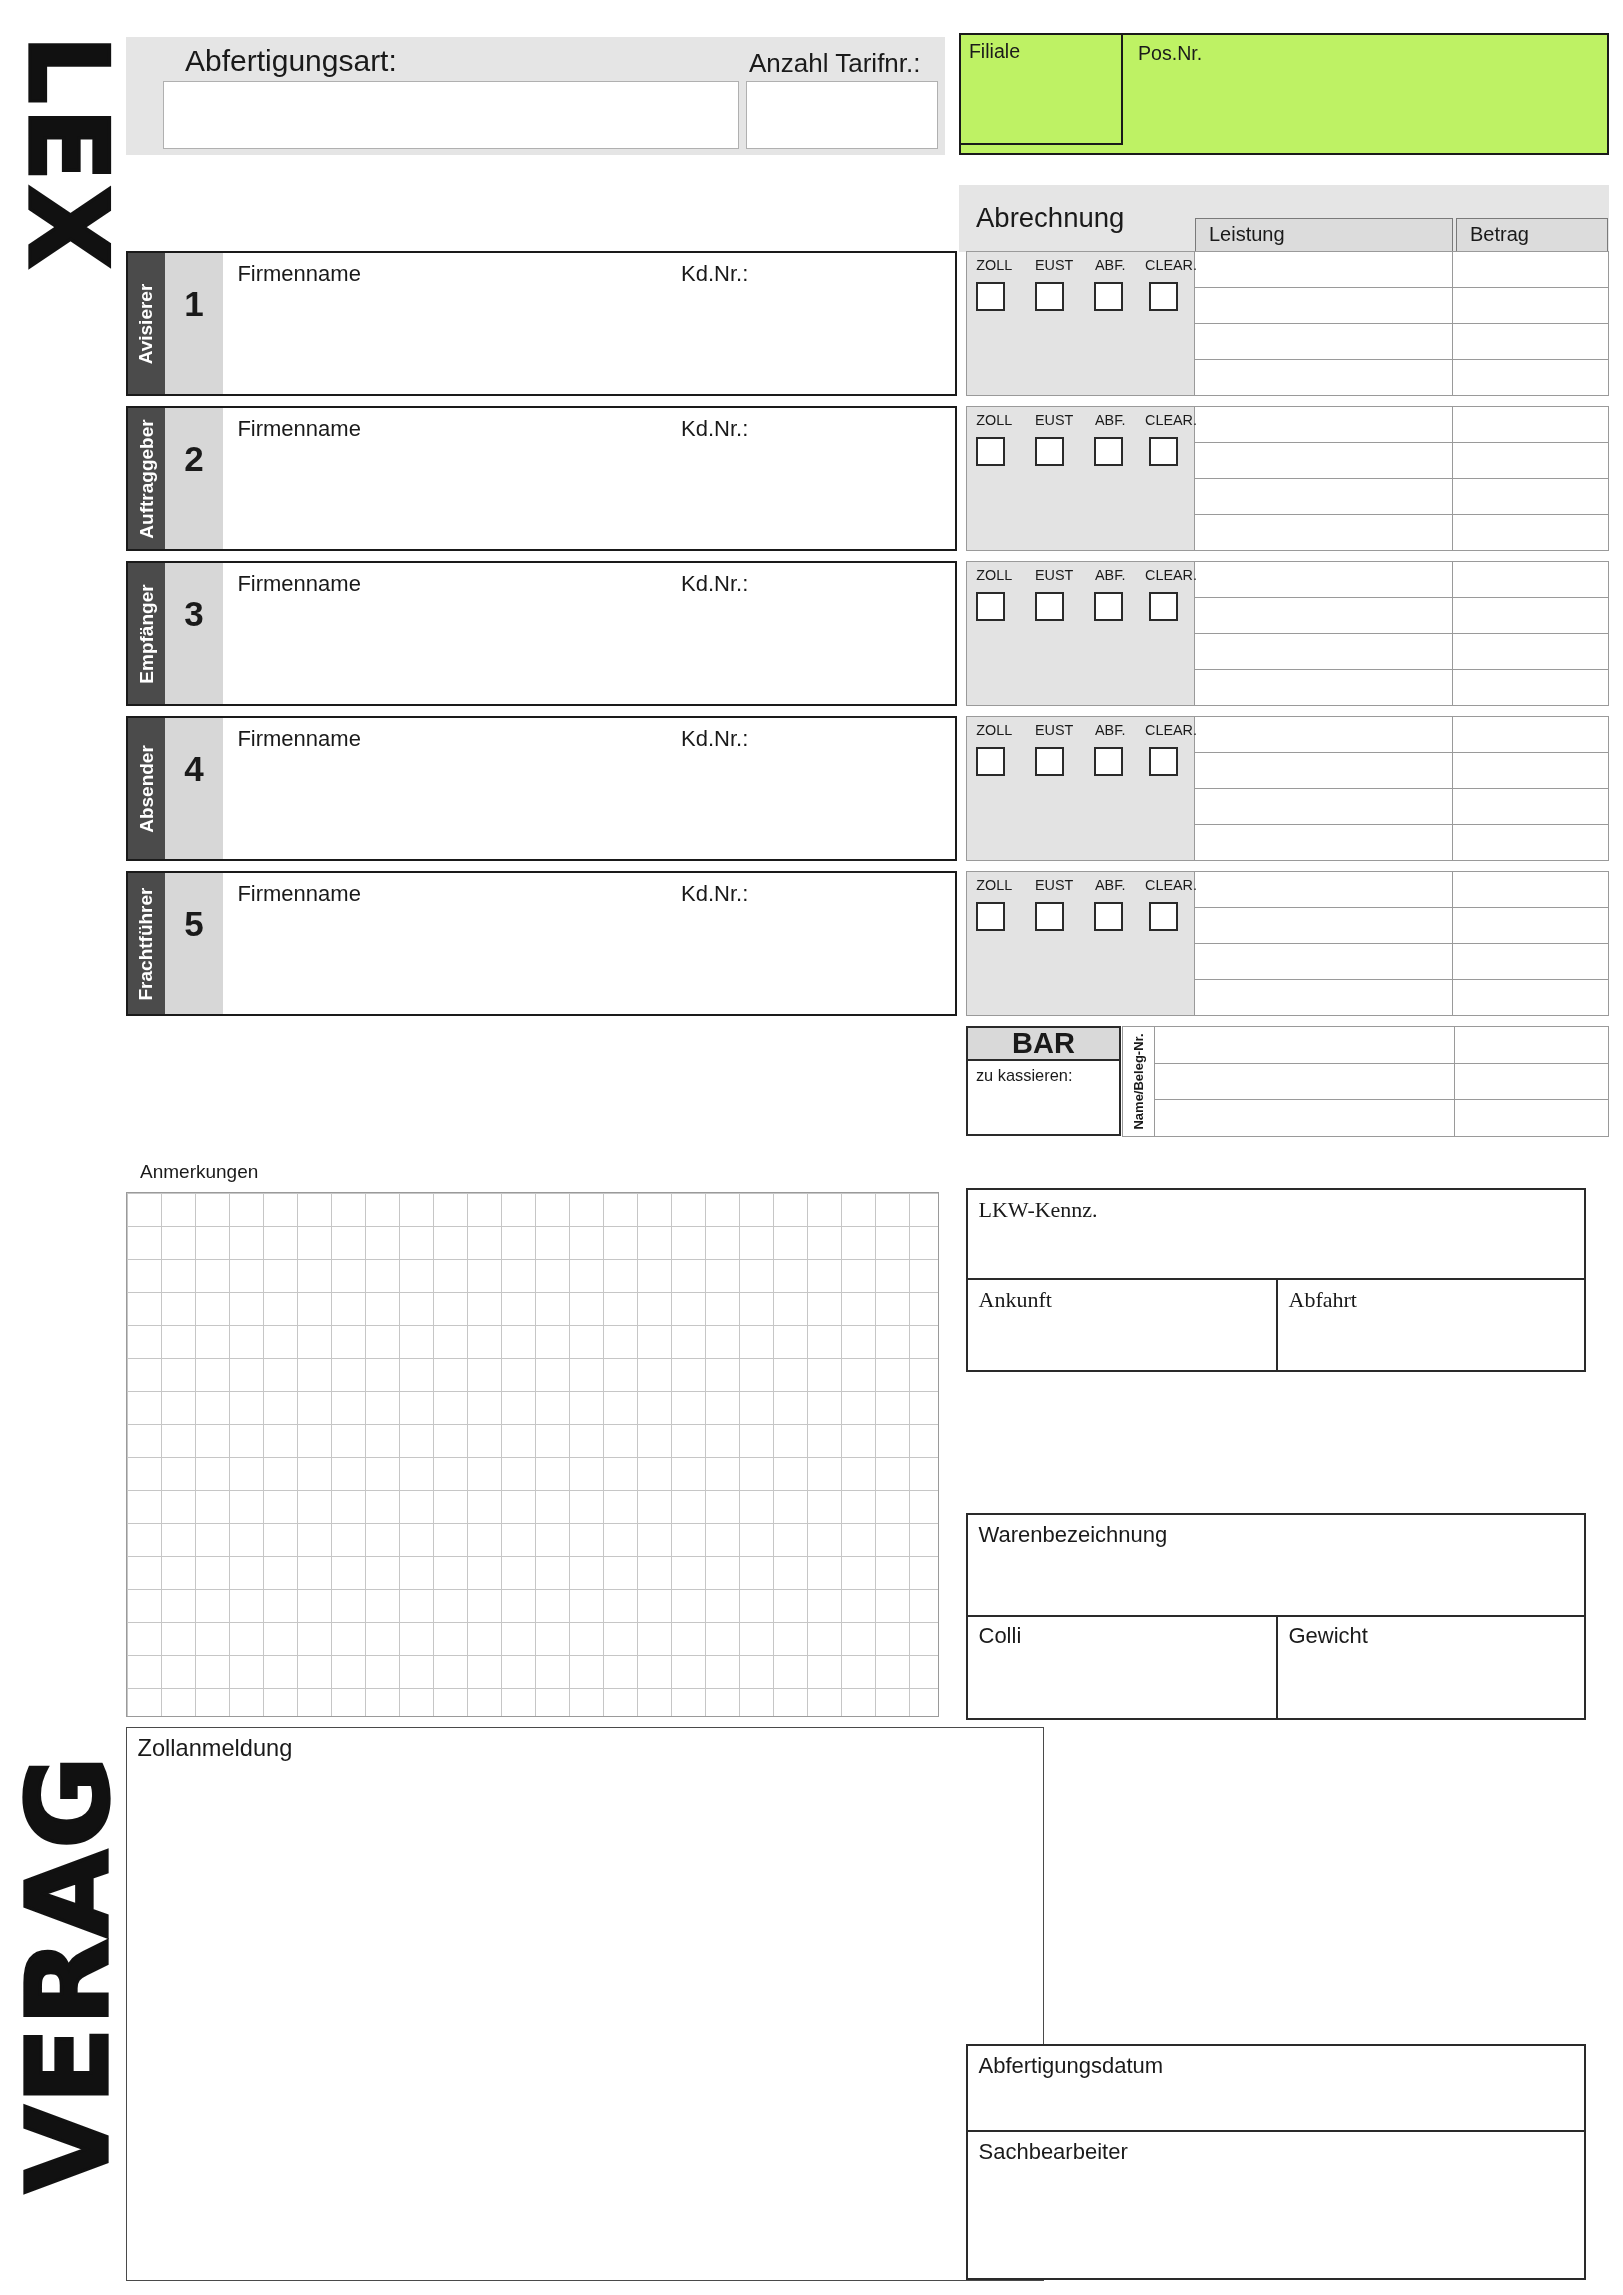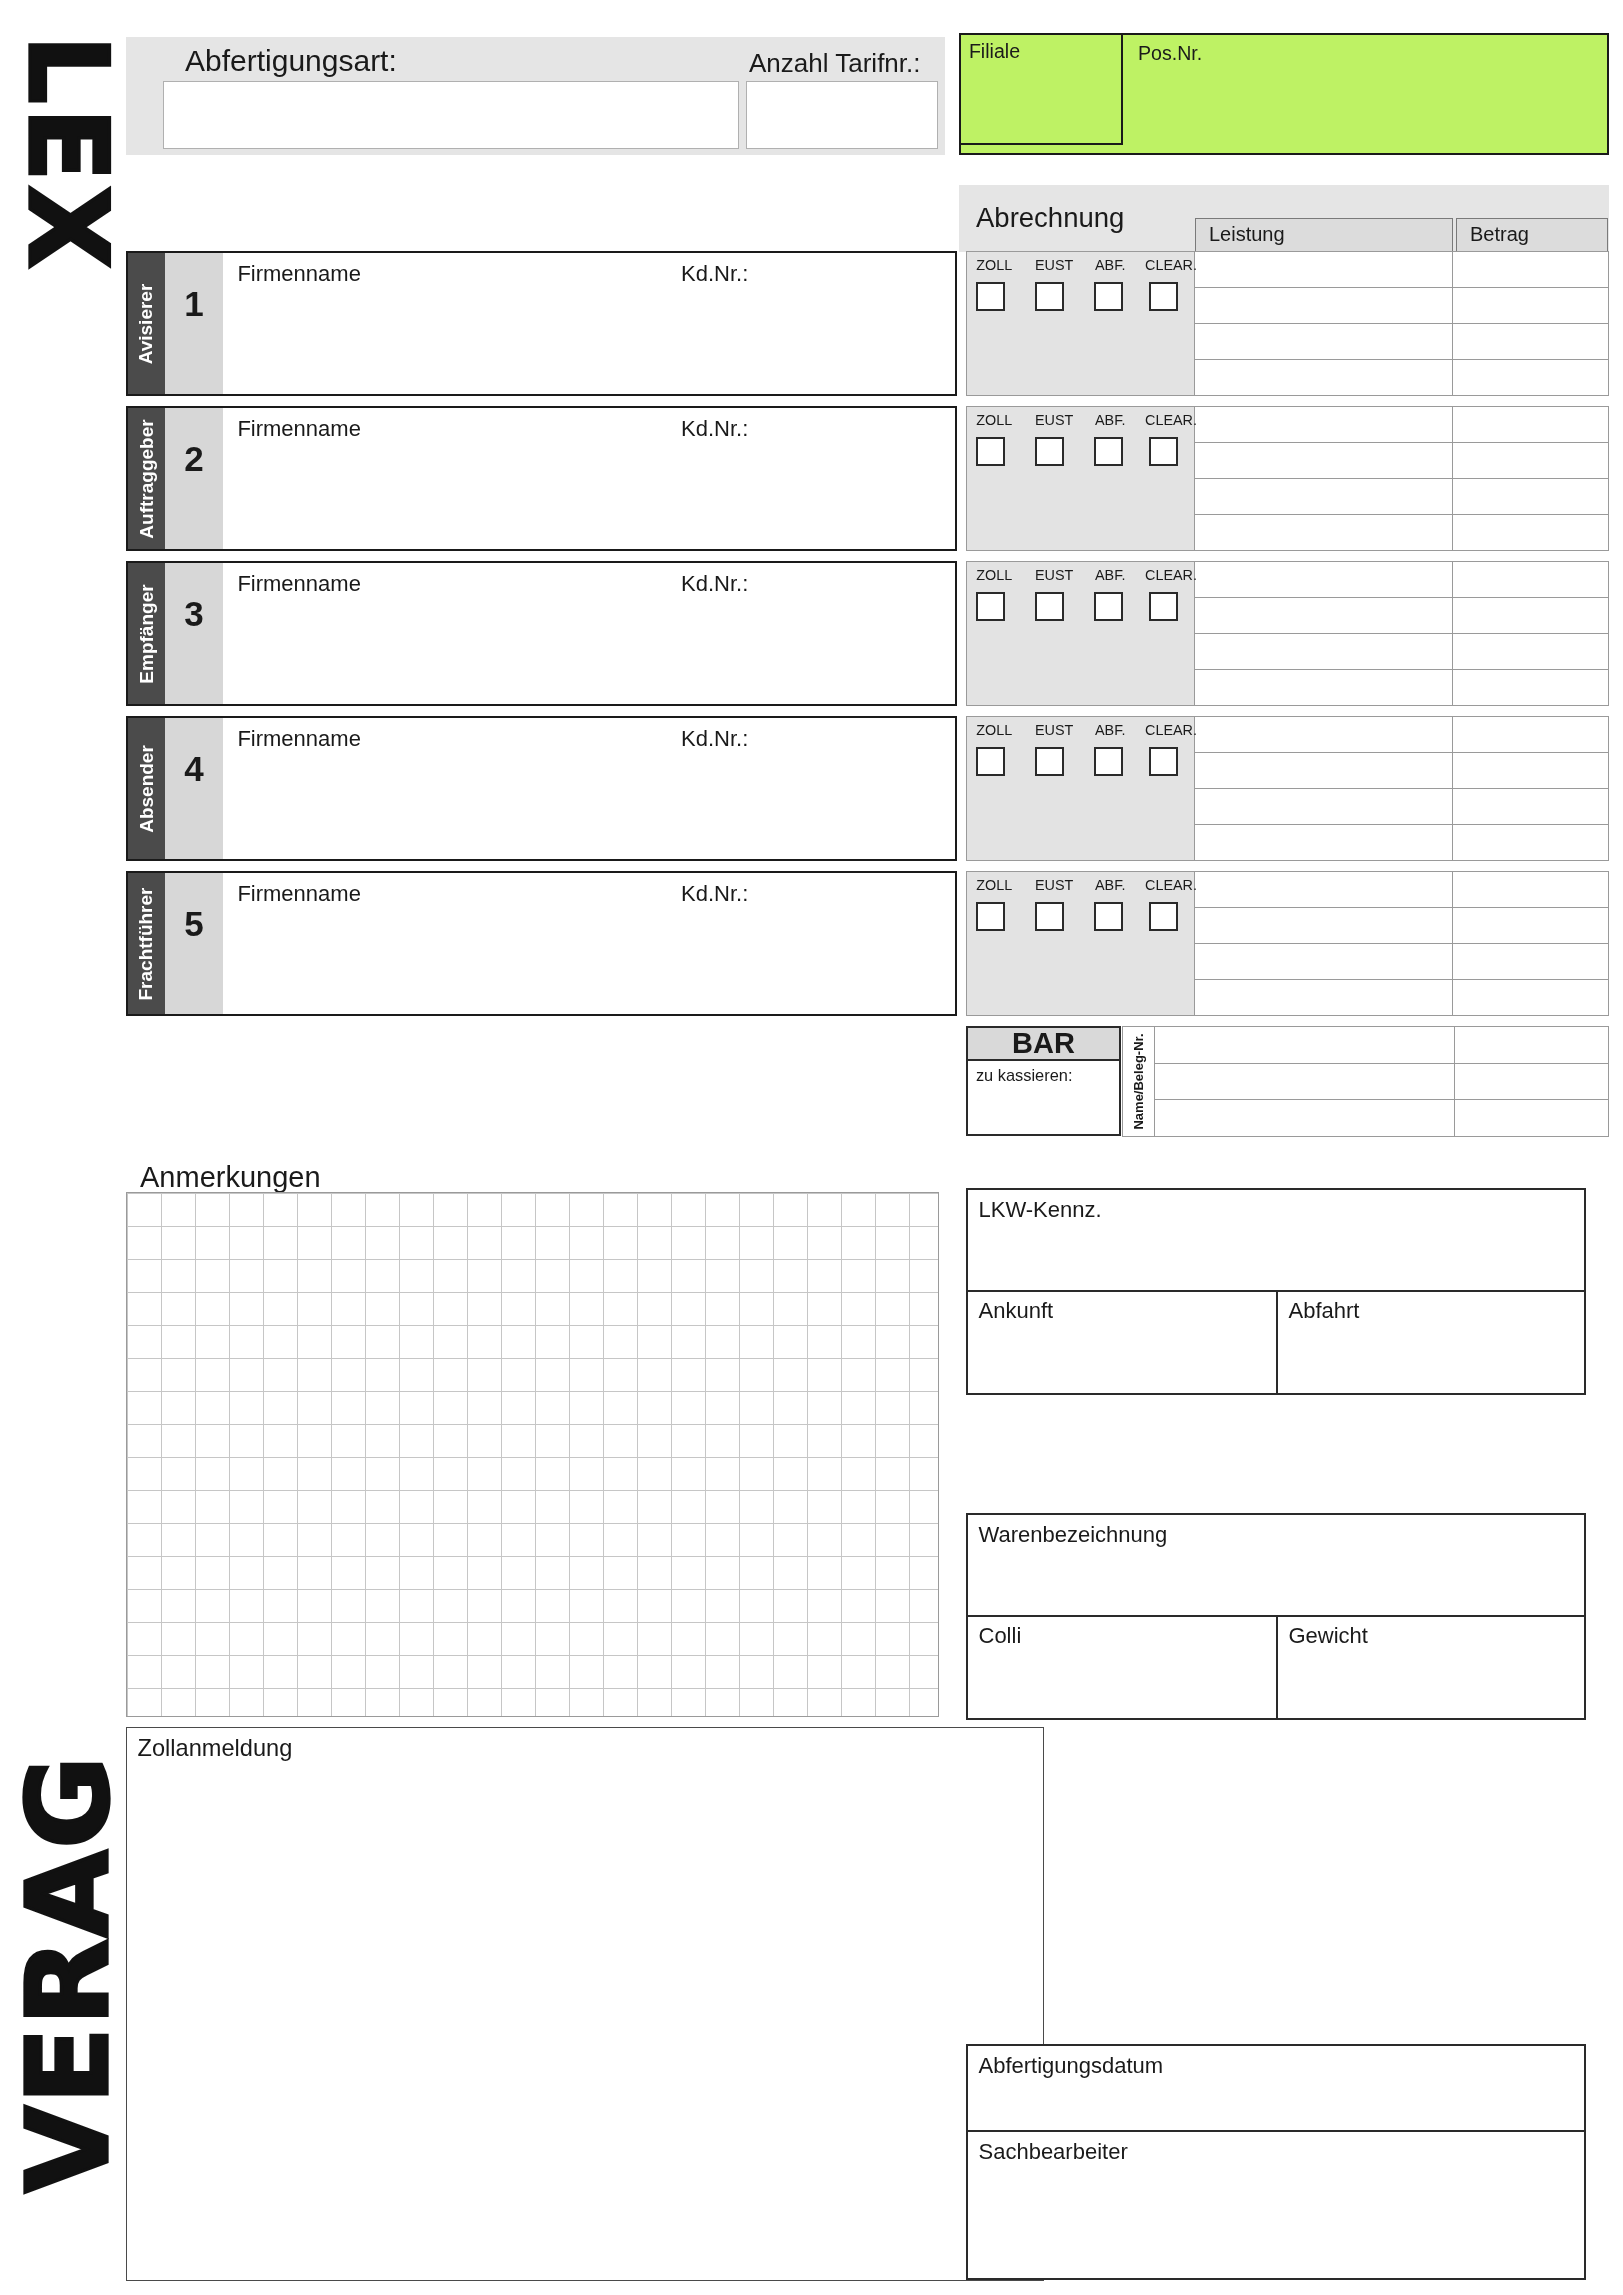--- a/index.html
+++ b/index.html
@@ -77,31 +77,31 @@
                font-size:29px; font-weight:bold; text-align:center; line-height:31px; }
   .bar-kass  { left:966px; top:1061px; width:155px; height:75px; background:#fff; border:2px solid #2a2a2a; border-top:none;
                font-size:16.4px; padding:5.2px 0 0 7.9px; }
   .bar-name  { left:1122px; top:1026px; width:33px; height:111px; border:1.3px solid #9a9a9a;
                display:flex; align-items:center; justify-content:center; }
   .bar-name .vtext { font-size:13px; font-weight:bold; }
   .bar-grid { left:1154px; top:1026px; width:455px; height:111px; display:grid;
               grid-template-columns:300px 1fr; grid-auto-rows:1fr; border-top:1.3px solid #9a9a9a; border-left:1.3px solid #9a9a9a; background:#fff; }
 
   
-  .anm-label { left:140px; top:1161px; font-size:29px; }
+  .anm-label { left:140px; top:1161px; font-size:19px; }
   .anm-grid {
     left:126px; top:1192px; width:813px; height:525px; border:1.3px solid #9a9a9a; background:#fff;
     background-image: linear-gradient(to right, #c6c6c6 1.3px, transparent 1.3px),
                       linear-gradient(to bottom, #c6c6c6 1.3px, transparent 1.3px);
     background-size:34px 33px;
   }
 
   
   .group-box { border:2px solid #2a2a2a; background:#fff; position:absolute; left:966px; width:620px; }
-  .lkw { top:1188px; height:207px; }
+  .lkw { top:1188px; height:184px;font-family:Liberation Serif, serif; }
   .waren { top:1513px; height:207px; }
   .g-top { height:50%; border-bottom:2px solid #2a2a2a; position:relative; }
   .g-bottom { height:50%; display:flex; }
   .g-left { width:310px; border-right:2px solid #2a2a2a; position:relative; }
   .g-right { flex:1; position:relative; }
   .g-label { position:absolute; left:10.5px; top:6.5px; font-size:22px; }
 
   .zoll { left:126px; top:1727px; width:918px; height:554px; border:1.3px solid #4a4a4a; position:absolute; background:#fff; }
 
   .datum { top:2044px; height:236px; }

